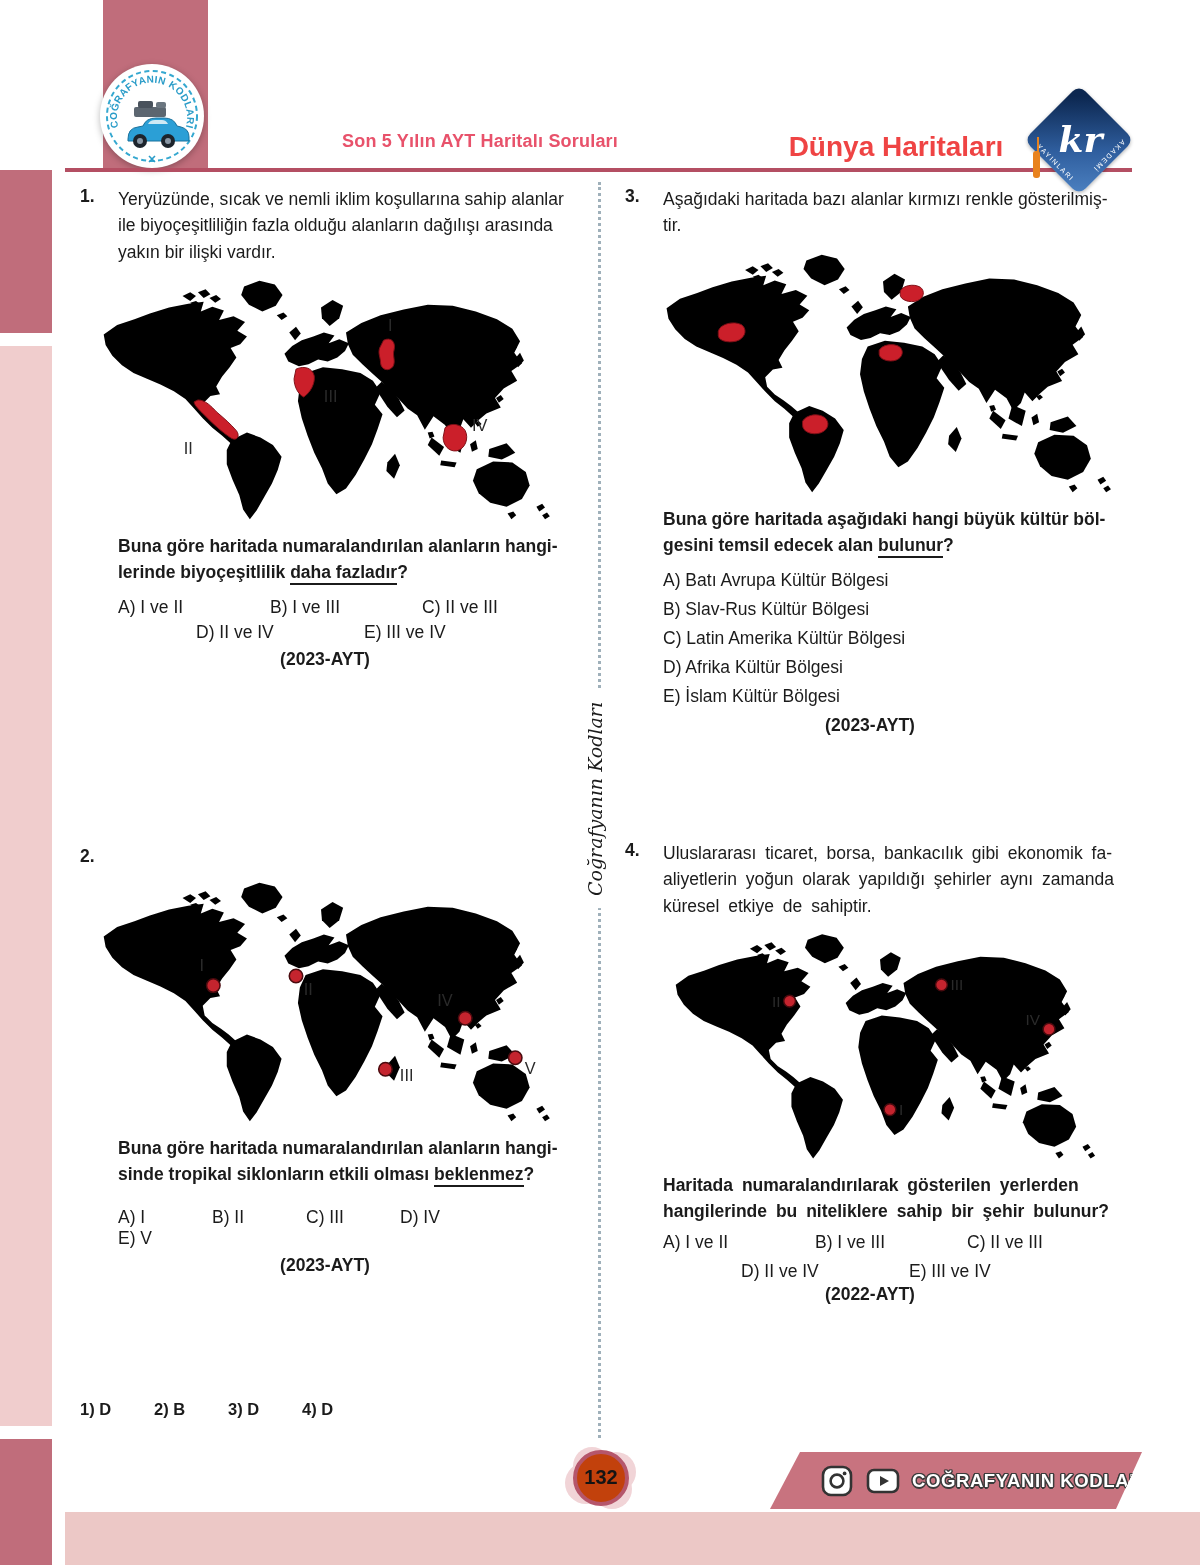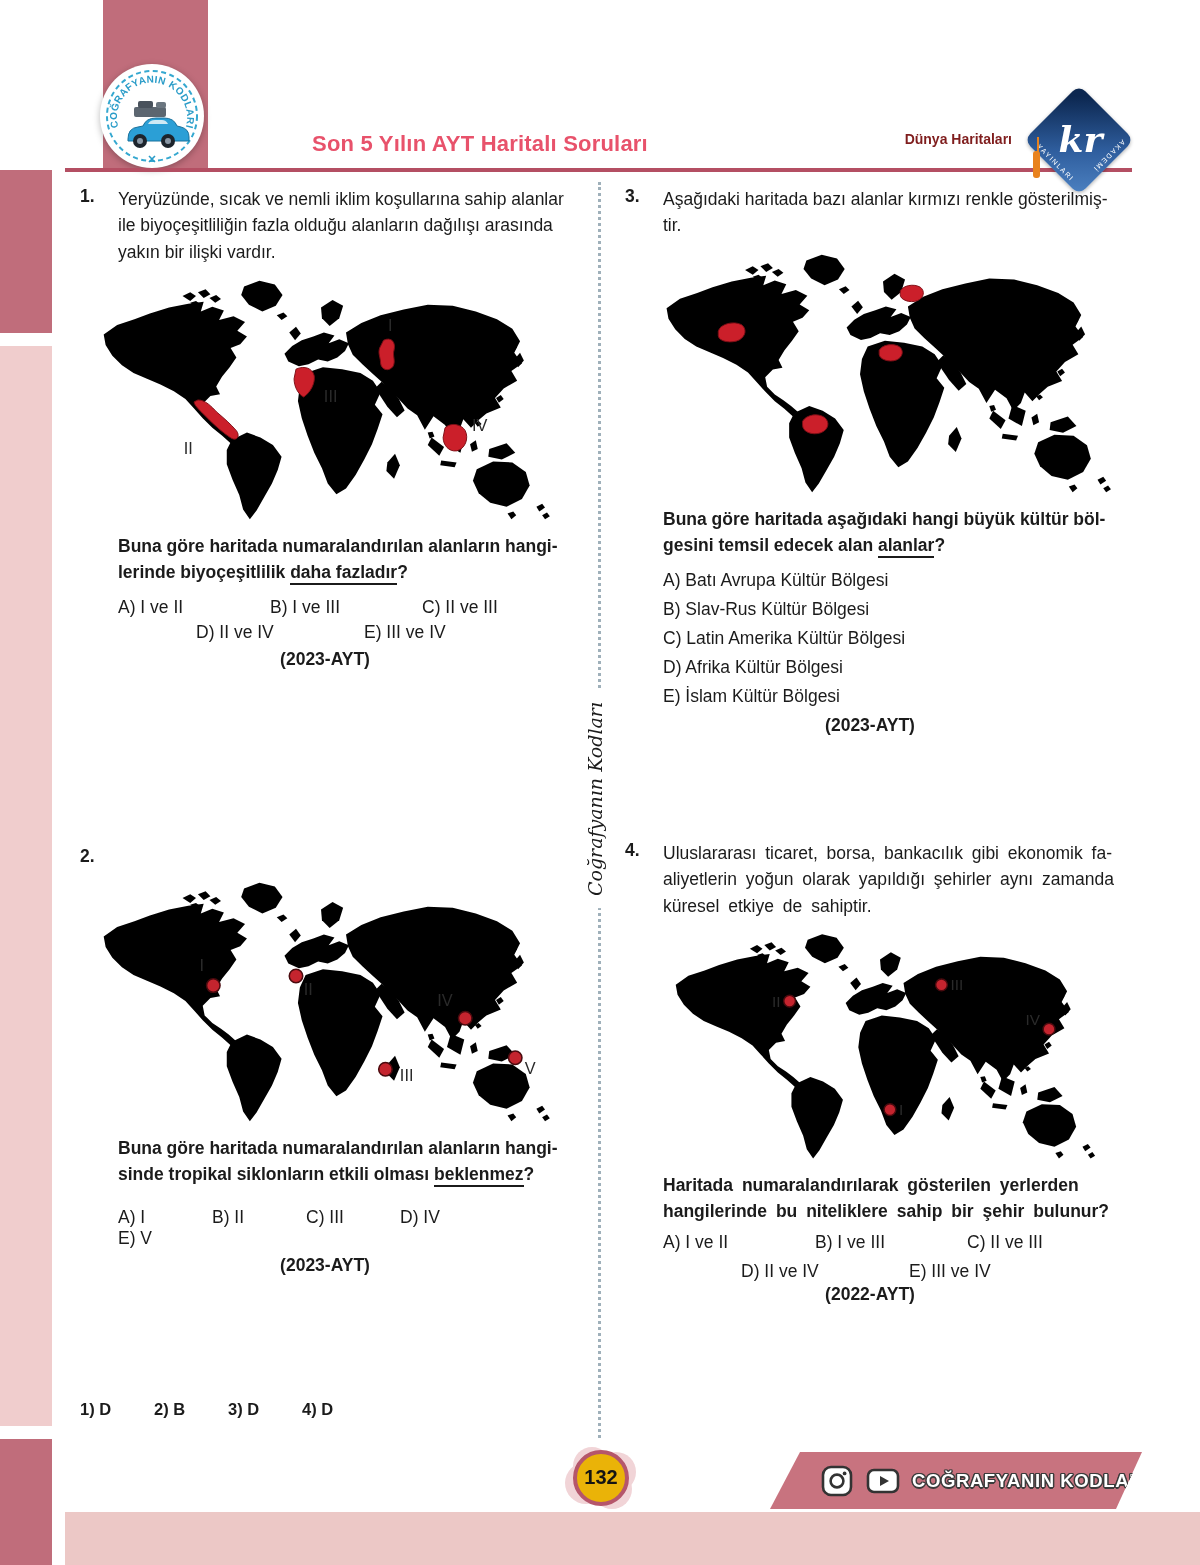--- a/index.html
+++ b/index.html
@@ -11,23 +11,23 @@
   .accent.top{top:170px;height:163px;background:#c06d7b;}
   .accent.mid{top:346px;height:1080px;background:#f0cdcd;}
   .accent.bot{top:1439px;height:126px;background:#c06d7b;}
 
   
   .header-block{position:absolute;left:103px;top:0;width:105px;height:170px;background:#c06d7b;}
   .logo-circle{position:absolute;left:100px;top:64px;width:104px;height:104px;border-radius:50%;
                background:#fff;box-shadow:0 2px 7px rgba(0,0,0,.28);}
   .logo-circle svg{display:block;width:104px;height:104px;}
   .title-left{position:absolute;left:250px;top:131px;width:460px;text-align:center;
-              font-size:22px;font-weight:bold;color:#e8526b;letter-spacing:.2px;}
-  .title-right{position:absolute;left:780px;top:131px;width:232px;text-align:right;
-               font-size:14px;font-weight:bold;color:#7f1d1d;}
+              font-size:18px;font-weight:bold;color:#e8526b;letter-spacing:.2px;}
+  .title-right{position:absolute;left:780px;top:131px;width:232px;text-align:center;
+               font-size:28px;font-weight:bold;color:#ef4444;}
   .header-rule{position:absolute;left:65px;top:168px;width:1067px;height:4px;background:#b44f63;}
 
   .kr-logo{position:absolute;left:1040px;top:101px;width:78px;height:78px;border-radius:9px;
            transform:rotate(45deg);background:linear-gradient(135deg,#0c2750 10%,#2f5e9e 60%,#4d82c2);
            box-shadow:1px 1px 4px rgba(0,0,0,.3);}
   .kr-initials{position:absolute;left:0;top:16px;width:100%;text-align:center;transform:rotate(-45deg);
         font-family:"DejaVu Serif",serif;font-style:italic;font-weight:bold;font-size:36px;color:#fff;}
   .kr-line1{position:absolute;right:3px;top:8px;writing-mode:vertical-rl;font-size:7px;color:#fff;letter-spacing:1.5px;}
   .kr-line2{position:absolute;left:14px;bottom:3px;font-size:7px;color:#fff;letter-spacing:1.5px;}
   .kr-thread{position:absolute;left:1037px;top:137px;width:2px;height:16px;background:#e8821e;}
@@ -67,21 +67,21 @@
   .optlist div{margin-bottom:9px;line-height:20px;}
   .year{margin-top:6px;text-align:center;font-weight:bold;padding-right:4px;}
   #q4 .opts3{margin-top:8px;}
   #q4 .opts3 .r2{margin-top:8px;}
   #q4 .year{margin-top:2px;}
 
   
   .answers{position:absolute;left:80px;top:1400px;font-size:16.5px;font-weight:bold;}
   .answers span{display:inline-block;width:74px;}
   .page-badge{position:absolute;left:573px;top:1450px;width:48px;height:48px;border-radius:50%;
-              background:#eab308;border:4px solid #b5566b;text-align:center;line-height:46px;
+              background:#c2410c;border:4px solid #b5566b;text-align:center;line-height:46px;
               font-weight:bold;font-size:20px;color:#141414;
               box-shadow:-15px 5px 0 -7px #f1d4d7, 15px -6px 0 -8px #f1d4d7, 11px 11px 0 -8px #f1d4d7, -9px -12px 0 -9px #f1d4d7;}
   .banner{position:absolute;left:770px;top:1452px;width:372px;height:57px;background:#c8737f;
           clip-path:polygon(30px 0,100% 0,calc(100% - 26px) 100%,0 100%);
           display:flex;align-items:center;gap:12px;padding-left:50px;box-sizing:border-box;}
   .soc{width:34px;height:34px;flex:none;}
   .brand{font-size:18.5px;font-weight:bold;color:#fff;letter-spacing:.6px;white-space:nowrap;
          text-shadow:1.5px 0 0 #3c3c3c,-1.5px 0 0 #3c3c3c,0 1.5px 0 #3c3c3c,0 -1.5px 0 #3c3c3c,
                      1px 1px 0 #3c3c3c,-1px -1px 0 #3c3c3c,1px -1px 0 #3c3c3c,-1px 1px 0 #3c3c3c;}
   .bottom-band{position:absolute;left:65px;top:1512px;width:1135px;height:53px;background:#ecc8c6;}
@@ -238,21 +238,21 @@
     <svg class="map" viewBox="0 0 480 260">
       <use href="#worldmap"></use>
       <g>
         <path class="blob" d="M68,88 C70,80 84,77 92,81 C98,85 97,93 90,97 C82,101 69,99 68,93 Z"></path>
         <path class="blob" d="M156,182 C160,175 172,173 179,178 C185,183 183,191 175,194 C166,197 156,193 156,186 Z"></path>
         <path class="blob" d="M258,46 C261,40 272,38 279,42 C284,46 283,53 276,56 C268,59 258,55 258,50 Z"></path>
         <path class="blob" d="M236,108 C239,102 250,100 257,104 C262,108 261,115 254,118 C246,121 236,117 236,112 Z"></path>
       </g>
     </svg>
     <div class="stem"><span>Buna göre haritada aşağıdaki hangi büyük kültür böl-
-gesini temsil edecek alan </span><span class="ul">alanlar</span><span>?</span></div>
+gesini temsil edecek alan </span><span class="ul">bulunur</span><span>?</span></div>
     <div class="optlist">
       <div>A) Batı Avrupa Kültür Bölgesi</div>
       <div>B) Slav-Rus Kültür Bölgesi</div>
       <div>C) Latin Amerika Kültür Bölgesi</div>
       <div>D) Afrika Kültür Bölgesi</div>
       <div>E) İslam Kültür Bölgesi</div>
     </div>
     <div class="year">(2023-AYT)</div>
   </div>
 

